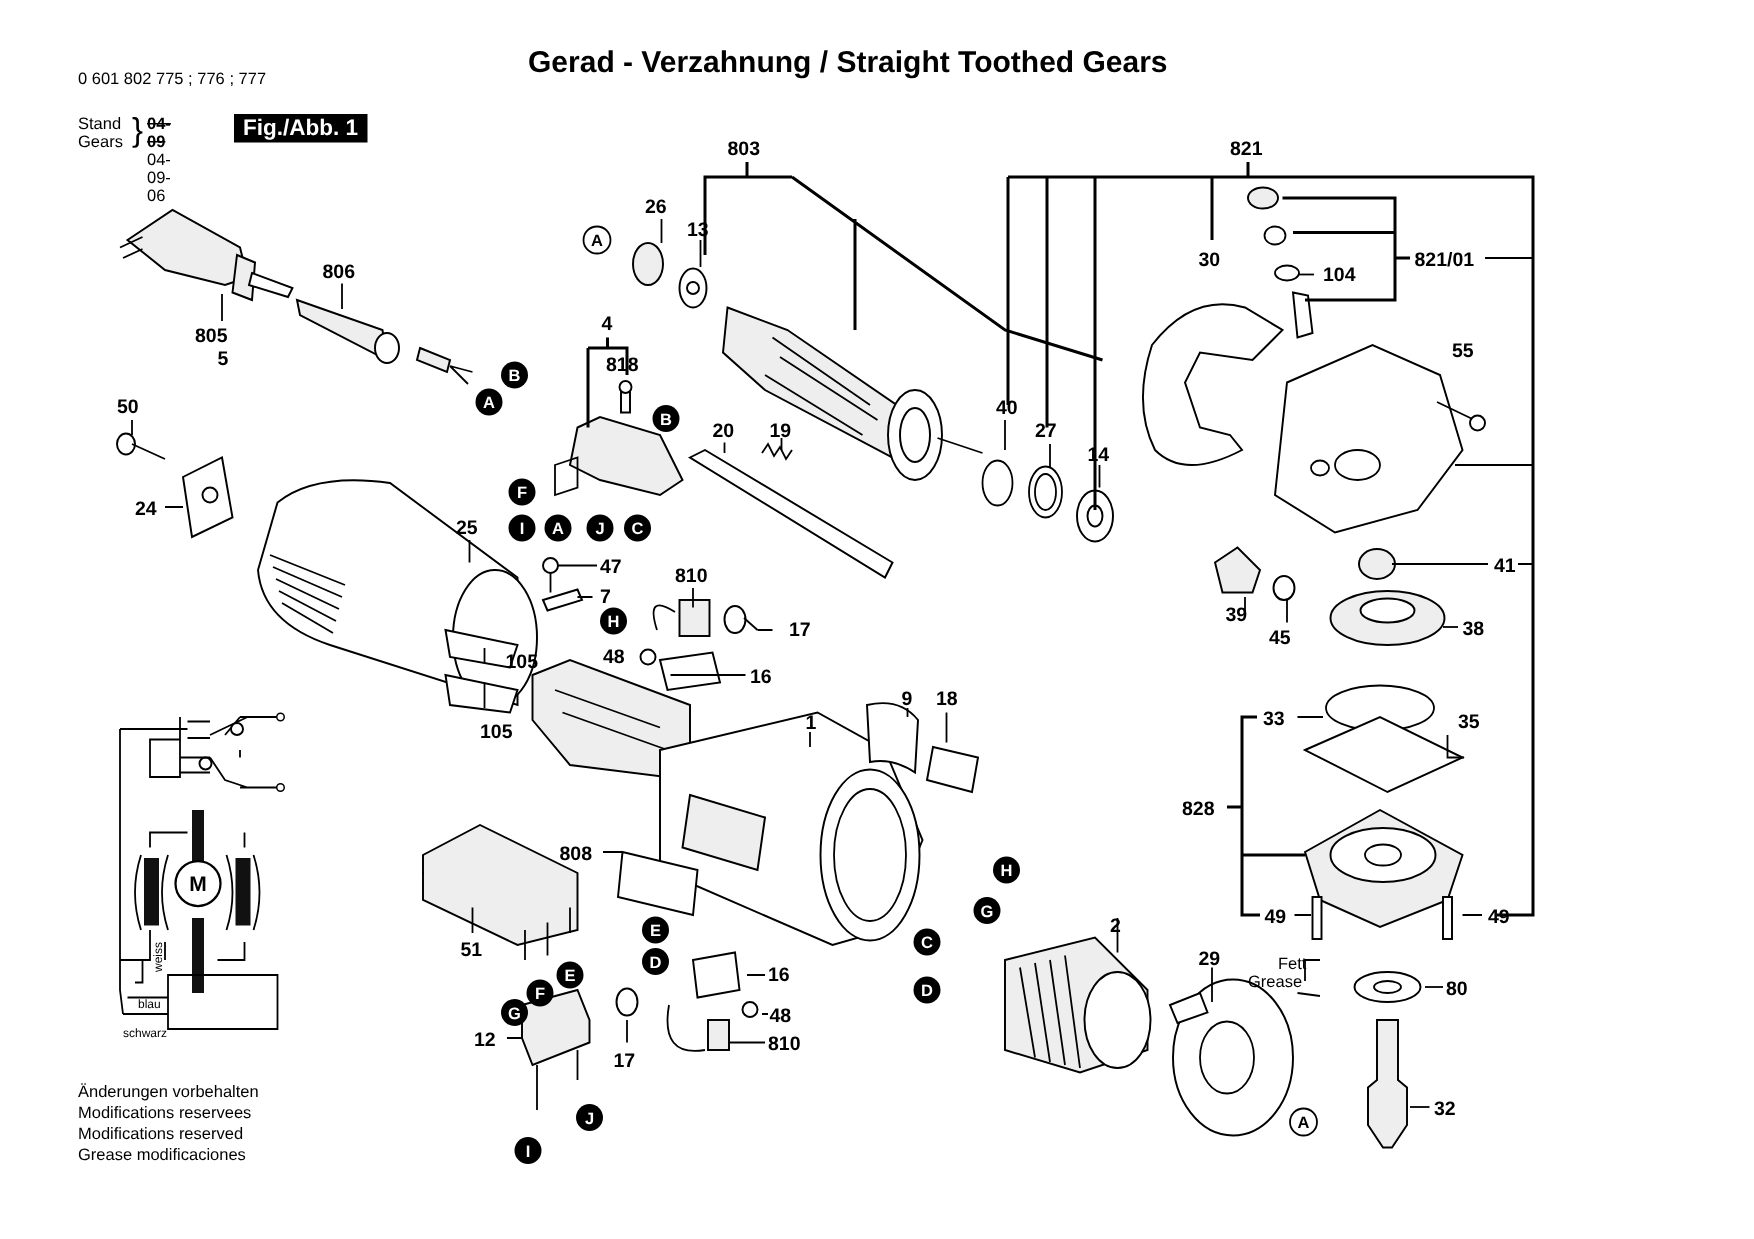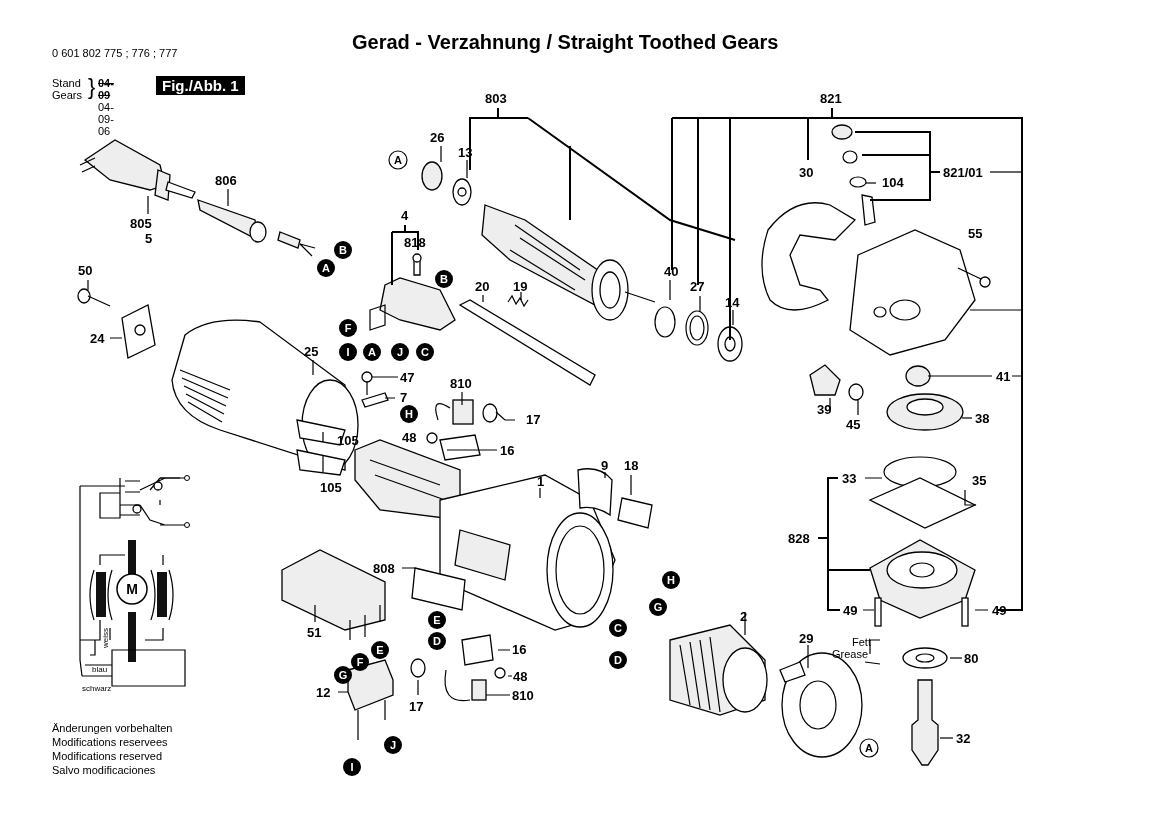--- a/index.html
+++ b/index.html
@@ -38,21 +38,21 @@
     <div class="old">04-09</div>
     <div>04-09-06</div>
   </div>
 </div>
 <div class="abs fig">Fig./Abb. 1</div>
 
 <div class="abs notes">
   <div>Änderungen vorbehalten</div>
   <div>Modifications reservees</div>
   <div>Modifications reserved</div>
-  <div>Salvo modificaciones</div>
+  <div>Grease modificaciones</div>
 </div>
 
 <svg id="diagram" width="1169" height="826" viewBox="0 0 1169 826">
 
   <g>
     <rect x="75" y="486" width="110" height="200" fill="none" stroke="none"></rect>
     <path class="ln" d="M80 486 L80 660 L82 676 M80 486 L125 486 M160 478 L185 478 M160 478 L150 490 M140 490 L165 478 L160 478 M160 478 L160 478"></path>
     <path class="ln" d="M125 481 L140 481 M125 492 L140 492 M120 478 L120 518 L100 518 L100 493 L120 493"></path>
     <path class="ln" d="M140 505 L150 520 L165 525 M160 525 L185 525 M160 505 L160 500 M160 478 L180 478"></path>
     <circle cx="187" cy="478" r="2.5" fill="#fff" stroke="#000"></circle>

